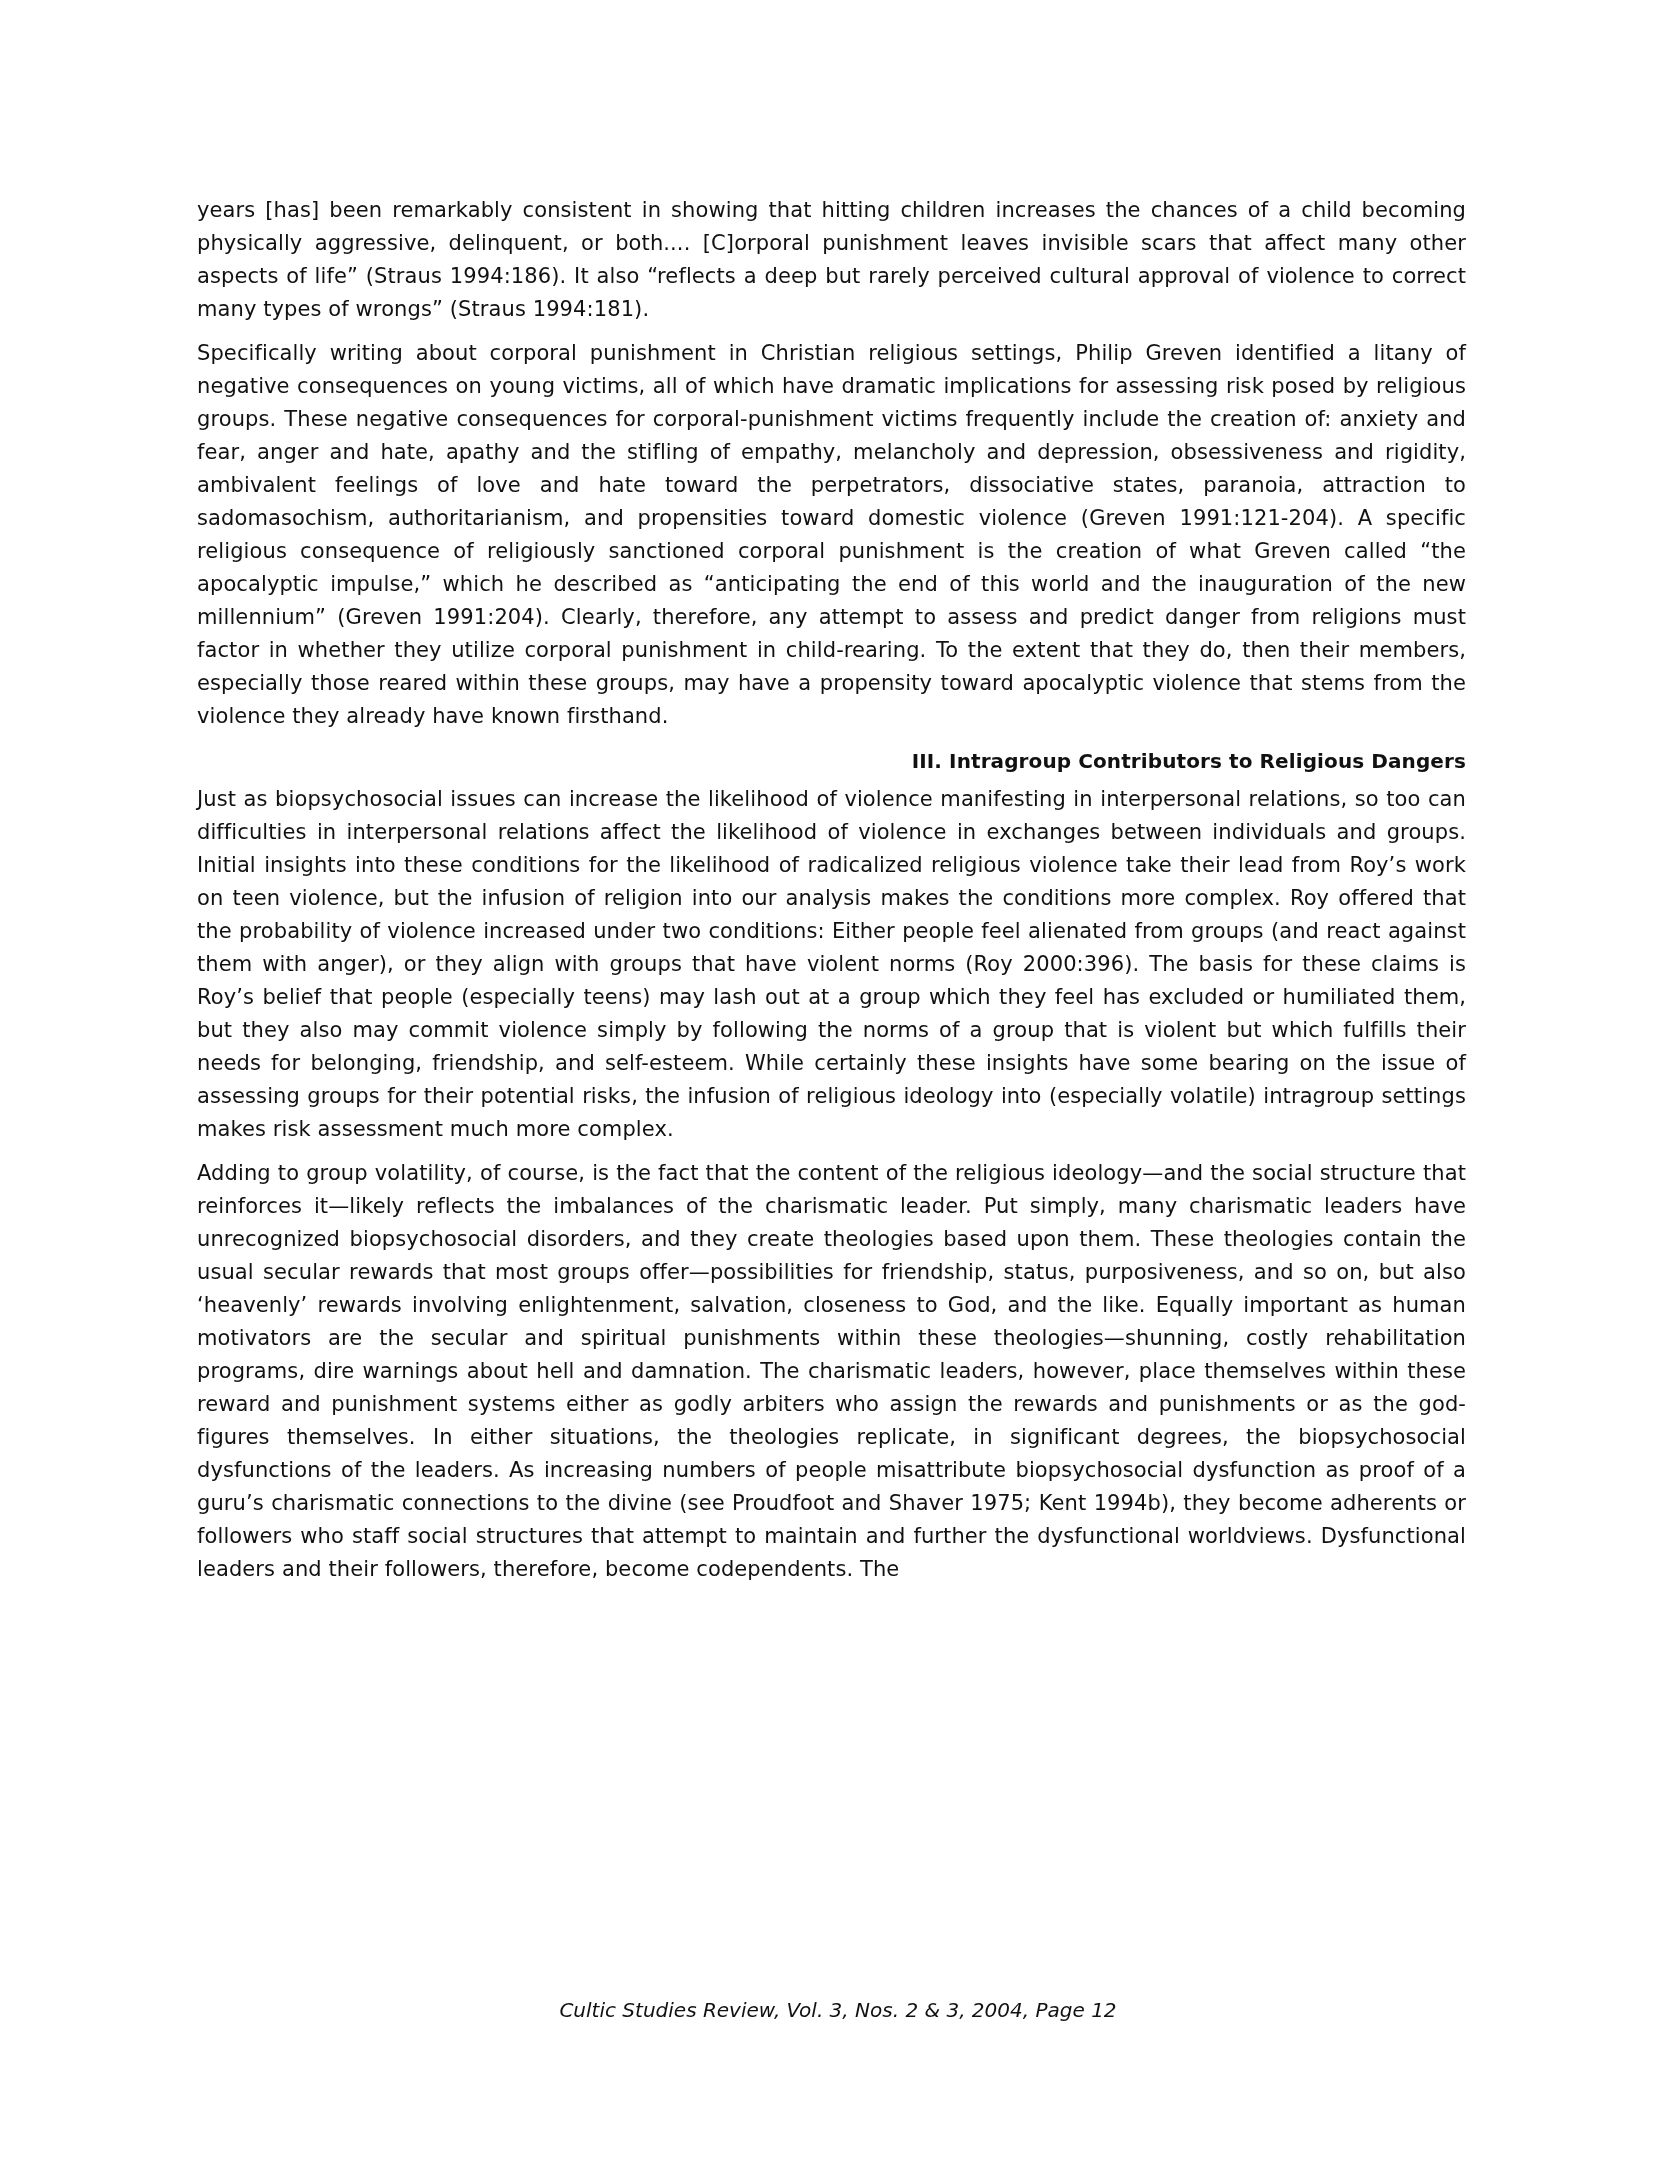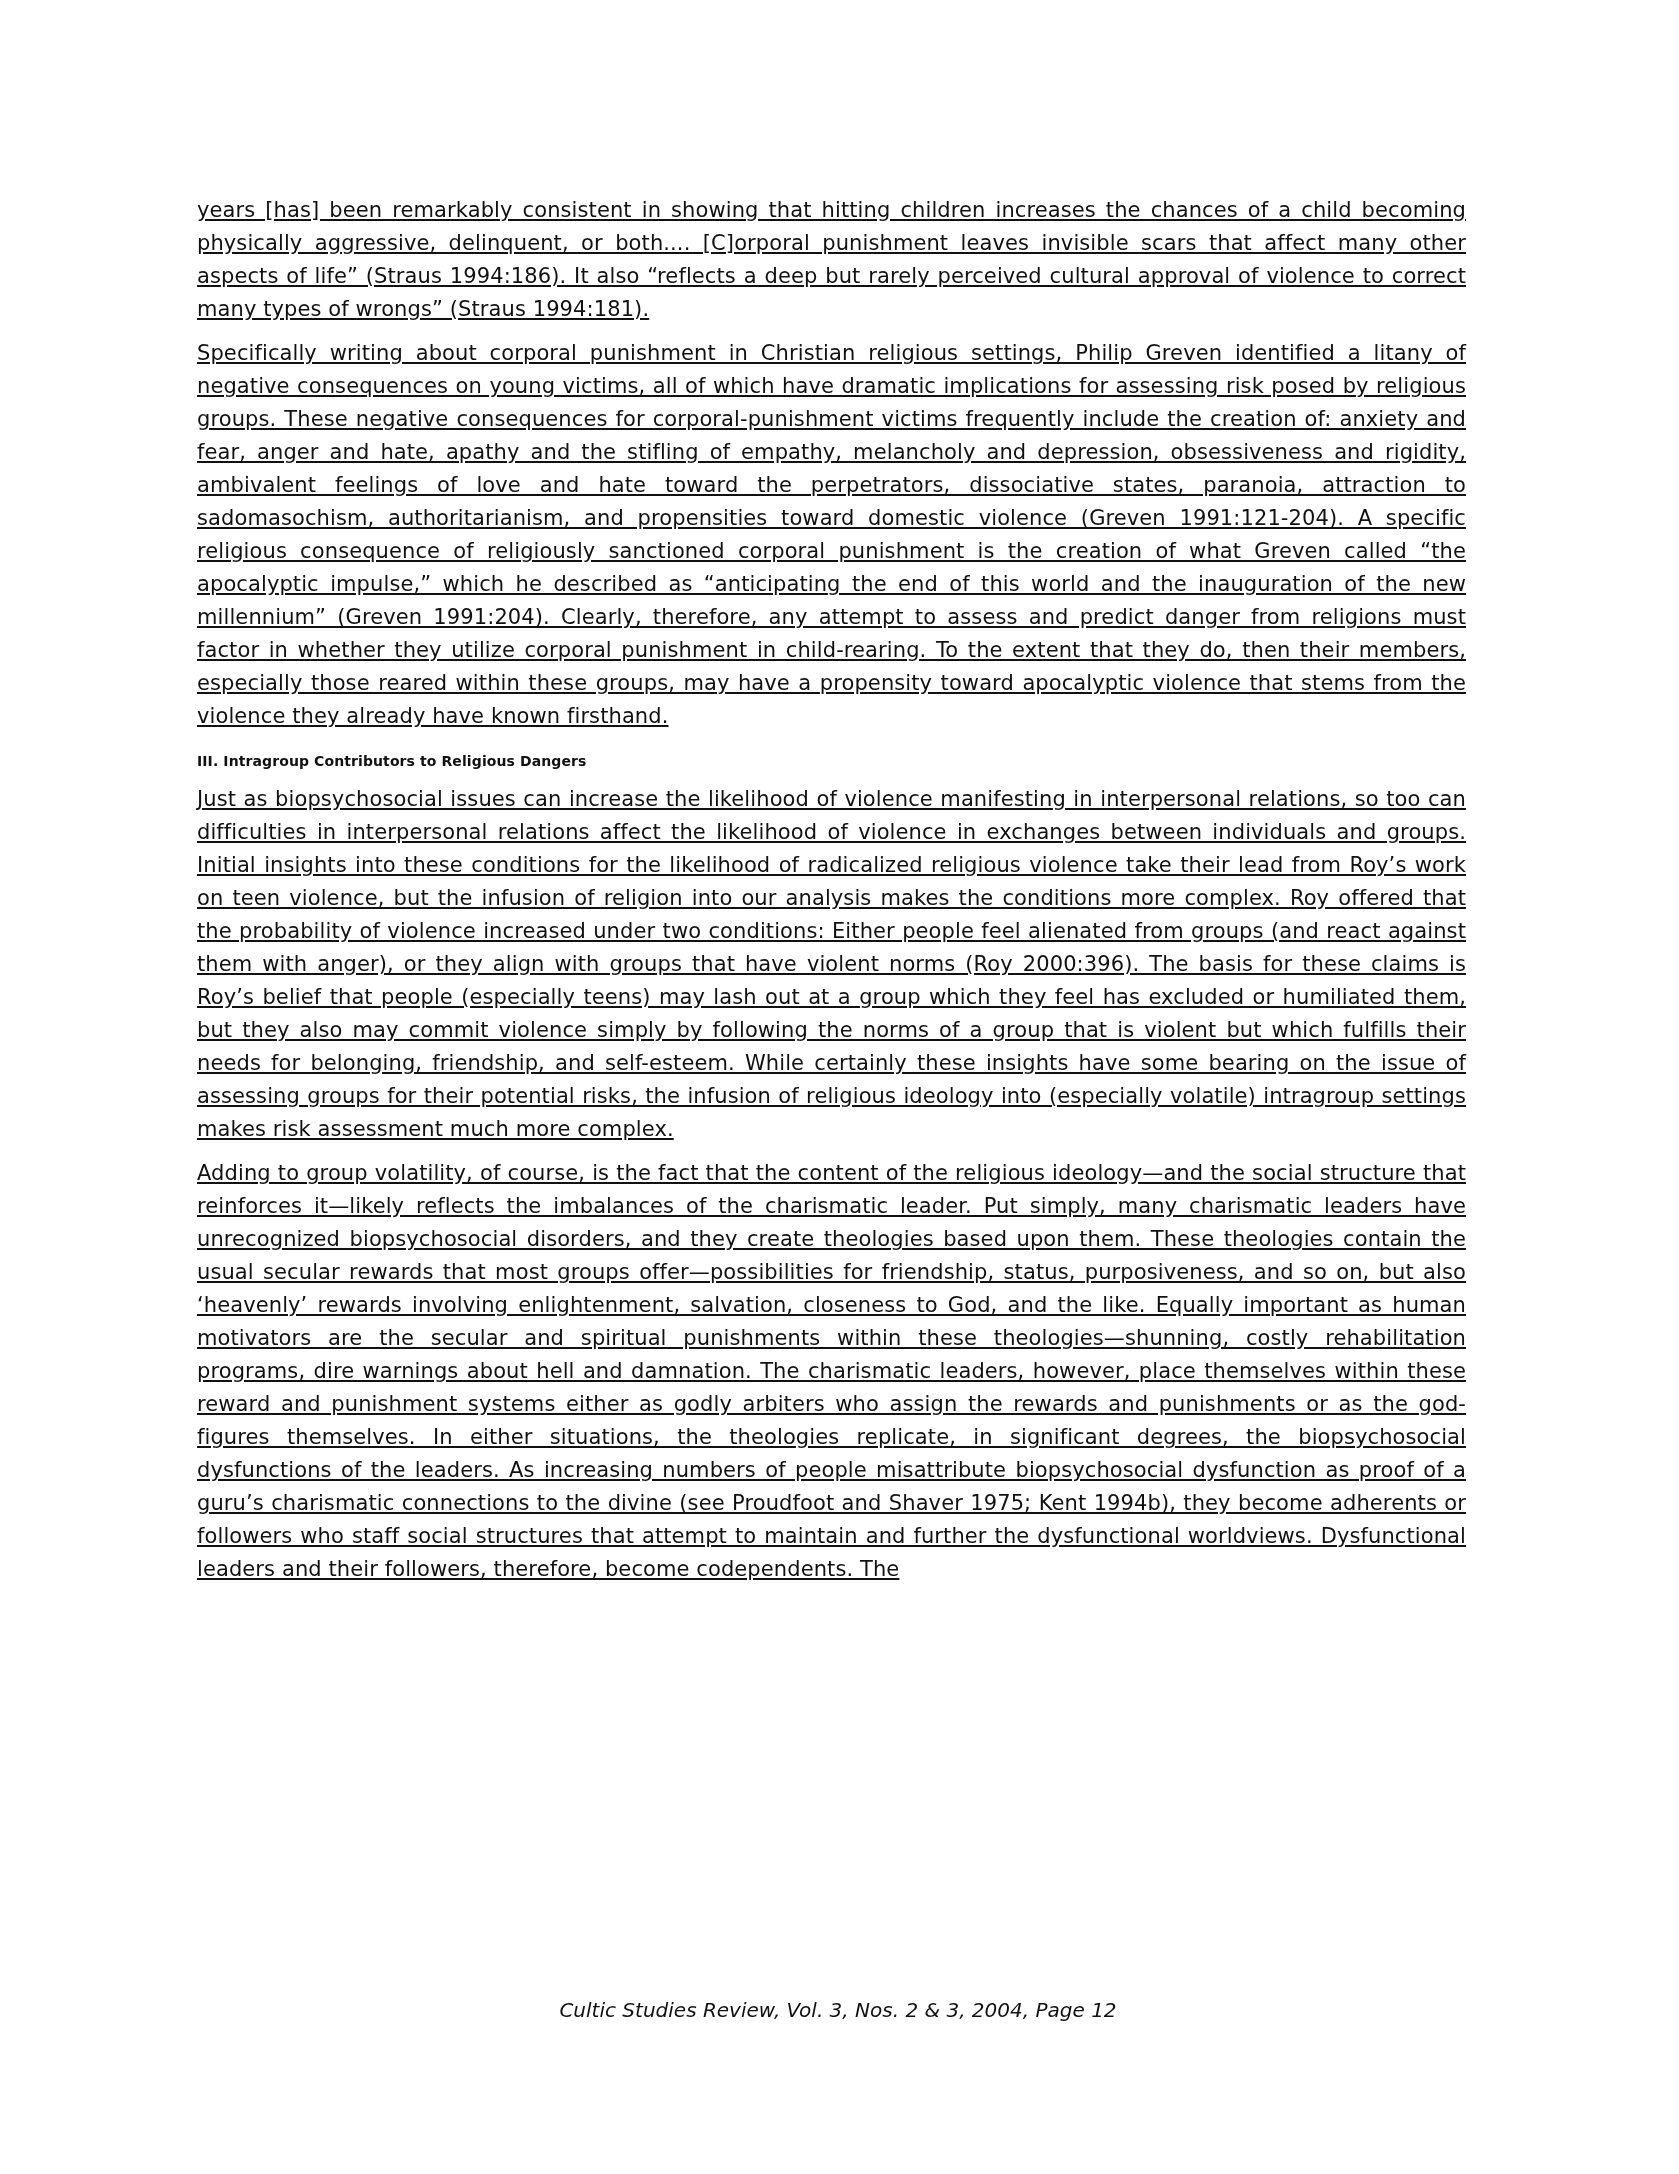--- a/index.html
+++ b/index.html
@@ -3,24 +3,24 @@
 <meta charset="utf-8">
 <style>
   html, body { margin: 0; padding: 0; background: #ffffff; }
   body { width: 1680px; height: 2174px; position: relative; overflow: hidden; }
   .page {
     position: absolute; left: 197px; top: 194px; width: 1269px;
     font-family: "DejaVu Sans", sans-serif;
     font-size: 21px; line-height: 33px; color: #111111;
     letter-spacing: 0.1px;
   }
-  .para { margin: 0 0 11.3px 0; text-align: justify; text-decoration: underline; }
+  .para { margin: 0 0 11.3px 0; text-align: justify; }
   .heading {
-    text-align: left; font-weight: bold; margin: 1.9px 0 5.6px 0;
-    font-size: 14px;
+    text-align: right; font-weight: bold; margin: 1.9px 0 5.6px 0;
+    font-size: 20px;
   }
   .footer {
     position: absolute; left: 0; width: 1676px; top: 1998px;
     text-align: center; font-family: "DejaVu Sans", sans-serif;
     font-style: italic; font-size: 20px; color: #111111;
   }
 </style>
 </head>
 <body>
 

